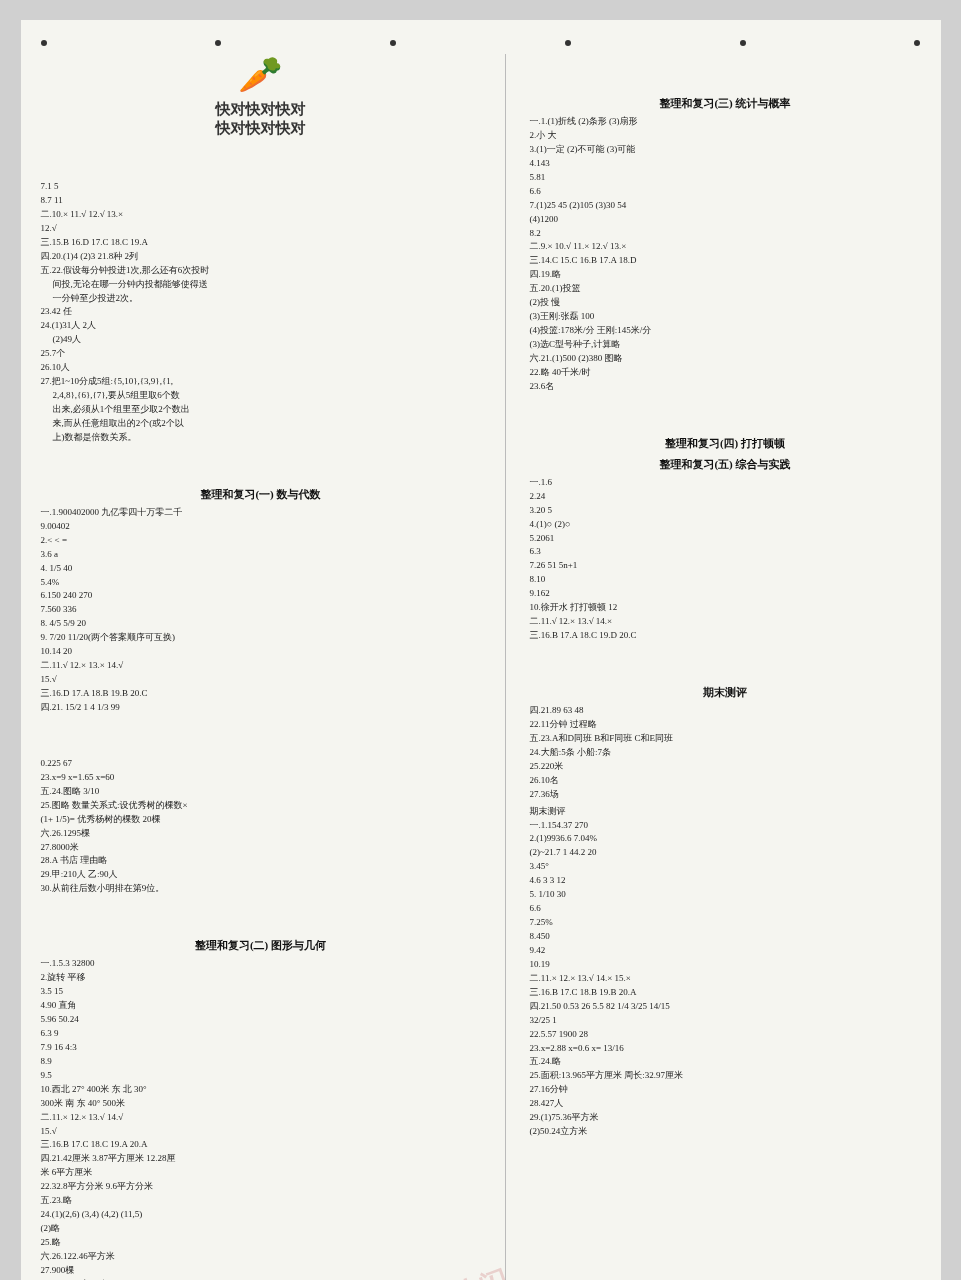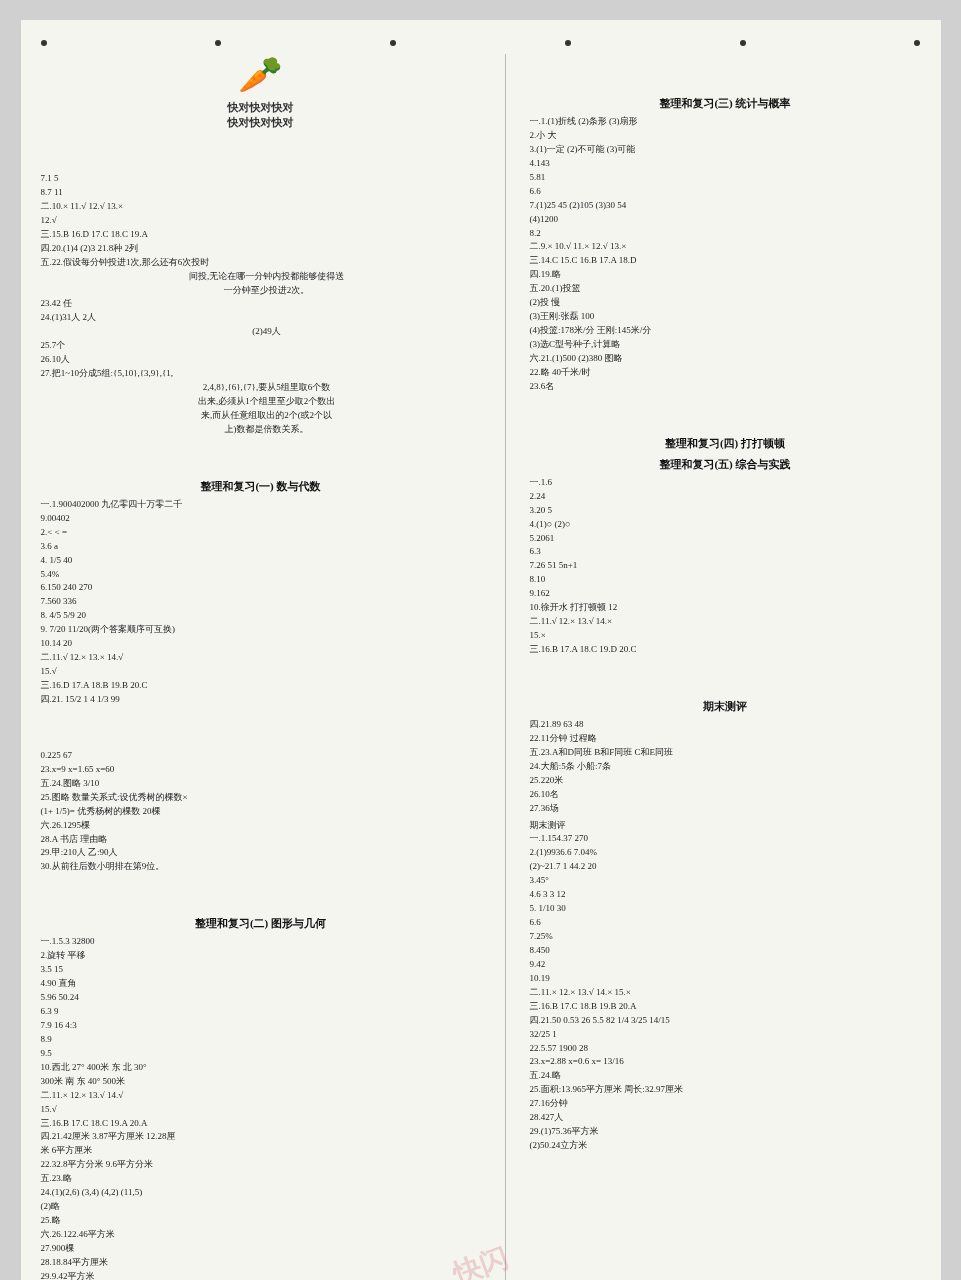--- a/index.html
+++ b/index.html
@@ -35,21 +35,21 @@
       display: flex;
       flex-direction: column;
       align-items: center;
       margin-bottom: 8px;
     }
     .carrot-icon {
       font-size: 36px;
       margin-bottom: 4px;
     }
     .quick-label {
-      font-size: 11px;
+      font-size: 15px;
       font-weight: bold;
       color: #333;
     }
     .section-title {
       font-size: 11px;
       font-weight: bold;
       text-align: center;
       margin: 6px 0 4px 0;
       color: #111;
     }
@@ -57,21 +57,20 @@
       margin-bottom: 8px;
       margin-top: 42px;
     }
     .line {
       font-size: 9px;
       line-height: 1.55;
       color: #222;
     }
     .indent {
       padding-left: 12px;
-      text-align: center;
     }
     .dot {
       width: 6px; height: 6px;
       background: #333;
       border-radius: 50%;
     }
     .watermark {
       position: absolute;
       bottom: 60px;
       left: 50%;
@@ -163,20 +162,21 @@
       </div>
 
       <div class="content-block">
         <div id="section2-items">
             <div class="line">0.225  67</div>
             <div class="line">23.x=9  x=1.65  x=60</div>
             <div class="line">五.24.图略  3/10</div>
             <div class="line">25.图略   数量关系式:设优秀树的棵数×</div>
             <div class="line">(1+ 1/5)= 优秀杨树的棵数  20棵</div>
             <div class="line">六.26.1295棵</div>
+            <div class="line">27.8000米</div>
             <div class="line">28.A 书店  理由略</div>
             <div class="line">29.甲:210人  乙:90人</div>
             <div class="line">30.从前往后数小明排在第9位。</div>
           </div>
       </div>
 
       <div class="content-block">
         <div class="section-title">整理和复习(二) 图形与几何</div>
         <div id="section3-items">
             <div class="line">一.1.5.3  32800</div>
@@ -247,21 +247,20 @@
             <div class="line">2.24</div>
             <div class="line">3.20  5</div>
             <div class="line">4.(1)○  (2)○</div>
             <div class="line">5.2061</div>
             <div class="line">6.3</div>
             <div class="line">7.26  51  5n+1</div>
             <div class="line">8.10</div>
             <div class="line">9.162</div>
             <div class="line">10.徐开水  打打顿顿  12</div>
             <div class="line">二.11.√   12.×   13.√   14.×</div>
-            <div class="line">15.×</div>
             <div class="line">三.16.B   17.A   18.C   19.D   20.C</div>
           </div>
       </div>
 
       <div class="content-block">
         <div class="section-title">期末测评</div>
         <div id="section6-items">
             <div class="line">四.21.89  63  48</div>
             <div class="line">22.11分钟  过程略</div>
             <div class="line">五.23.A和D同班  B和F同班  C和E同班</div>

